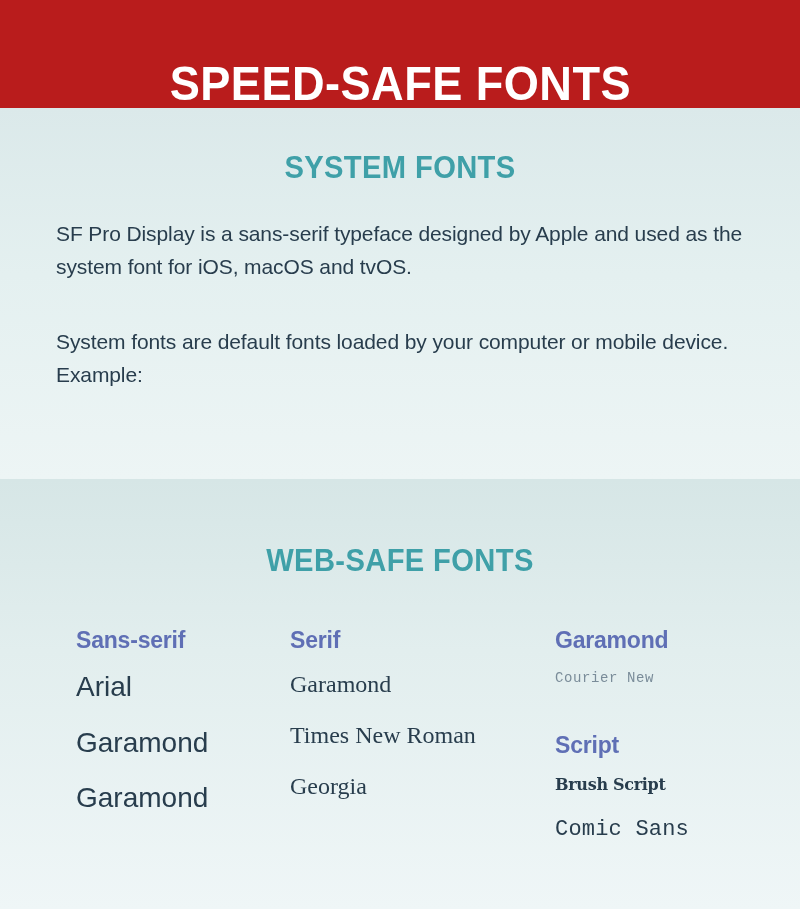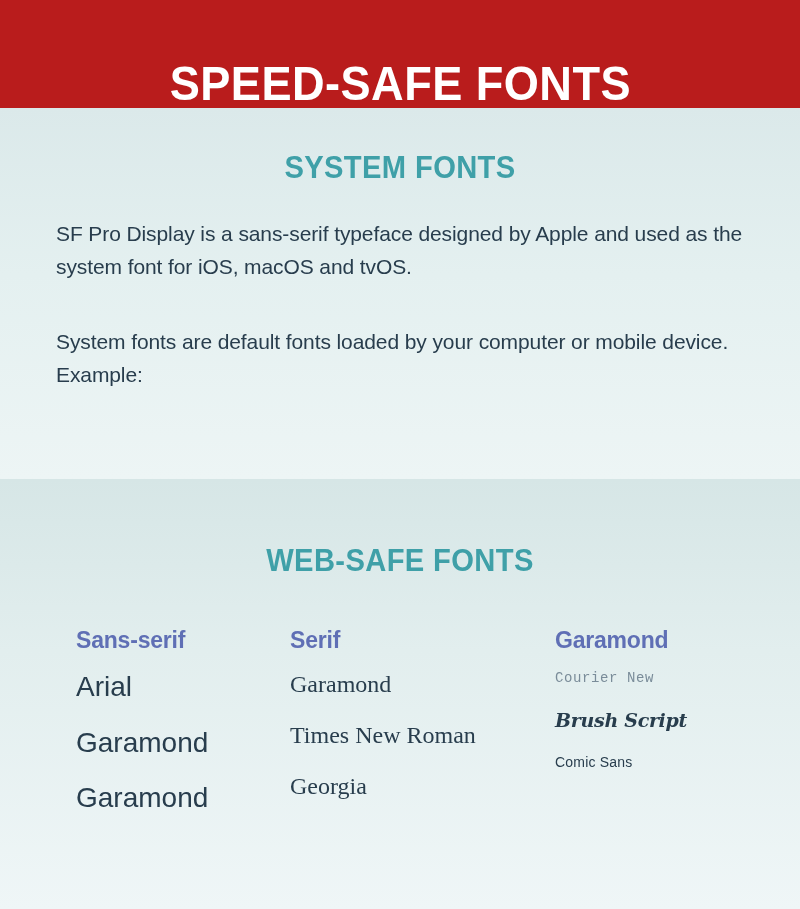--- a/index.html
+++ b/index.html
@@ -133,28 +133,27 @@
     font-size: 24px;
   }
   .sample-mono {
     font-family: "Liberation Mono", monospace;
     font-size: 14px;
     color: #7a8c99;
     letter-spacing: 0.6px;
   }
   .sample-script {
     font-family: "DejaVu Serif", serif;
-    font-style: italic;
-    font-weight: 700;
-    font-size: 19px;
+    font-weight: 700;
+    font-size: 16px;
     letter-spacing: -0.3px;
   }
   .sample-comic {
-    font-family: Liberation Sans, sans-serif;
-    font-size: 14px;
+    font-family: Liberation Mono, monospace;
+    font-size: 22px;
     letter-spacing: 0.2px;
   }
 </style>
 </head>
 <body>
 
 <div class="poster">
 
   <div class="header-band">
     <h1 class="header-title">SPEED-SAFE FONTS</h1>
@@ -184,20 +183,21 @@
         <h3 class="col-title">Serif</h3>
         <div class="font-item sample-serif">Garamond</div>
         <div class="font-item sample-serif">Times New Roman</div>
         <div class="font-item sample-serif">Georgia</div>
       </div>
 
       <div class="col col-mono">
         <h3 class="col-title">Garamond</h3>
         <div class="font-item sample-mono">Courier New</div>
 
+        <h3 class="col-title title-script">Script</h3>
         <div class="font-item sample-script">Brush Script</div>
         <div class="font-item sample-comic">Comic Sans</div>
       </div>
 
     </div>
   </div>
 
 </div>
 
 </body></html>

